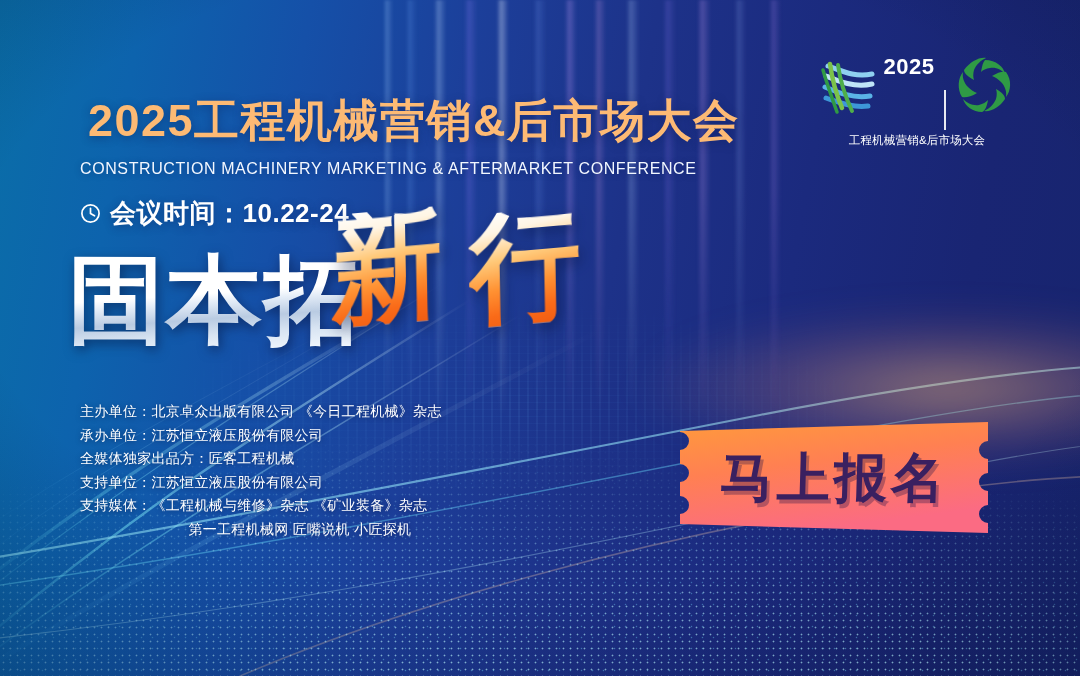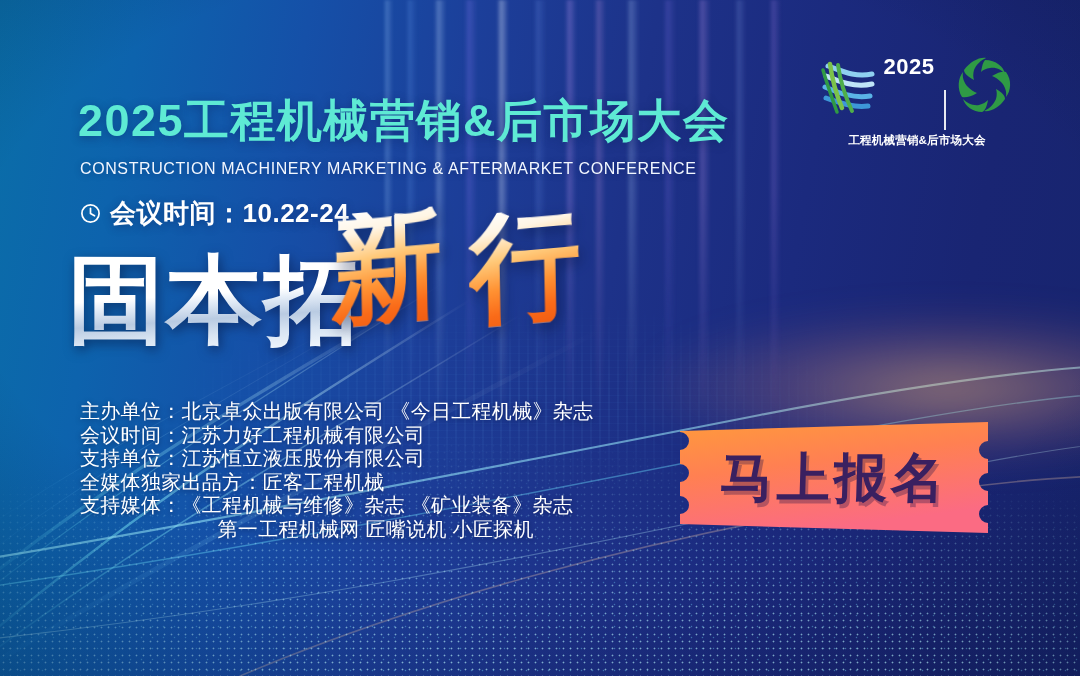--- a/index.html
+++ b/index.html
@@ -151,34 +151,34 @@
     width: 2px;
     height: 40px;
     background: rgba(255,255,255,.9);
     margin: 0 4px;
     align-self: flex-end;
   }
   .logo-ring { width: 58px; height: 60px; }
   .logo-caption {
     color: #ffffff;
     font-size: 11.5px;
-    font-weight: 700;
+    font-weight: 400;
     letter-spacing: .2px;
     white-space: nowrap;
     margin-top: 3px;
   }
 
   
   .title-zh {
     position: absolute;
-    left: 78px;
+    left: 88px;
     top: 98px;
     font-size: 45px;
     font-weight: 700;
-    color: #5eead4;
+    color: #fdba74;
     letter-spacing: 1.5px;
     line-height: 1;
     white-space: nowrap;
     text-shadow: 0 2px 10px rgba(10,30,90,.45);
   }
   .title-en {
     position: absolute;
     left: 80px;
     top: 160px;
     font-size: 16px;
@@ -265,21 +265,21 @@
     position: relative;
     z-index: 3;
   }
 
   
   .credits {
     position: absolute;
     left: 80px;
     top: 400px;
     color: #ffffff;
-    font-size: 20px;
+    font-size: 14px;
     line-height: 23.5px;
     letter-spacing: .3px;
     text-shadow: 0 1px 5px rgba(6,22,66,.6);
     white-space: nowrap;
   }
   .credits .indent { padding-left: 78px; text-align: center; }
 
   
   .cta {
     position: absolute;
@@ -402,23 +402,23 @@
         <span class="ch-brush">新</span>
       </span>
       <span class="slogan-gap"></span>
       <span class="slogan-group">
         <span class="ch-brush">行</span>
       </span>
     </div>
 
     <div class="credits">
       <div>主办单位：北京卓众出版有限公司 《今日工程机械》杂志</div>
-      <div>会议时间：江苏力好工程机械有限公司</div>
+      <div>承办单位：江苏恒立液压股份有限公司</div>
+      <div>全媒体独家出品方：匠客工程机械</div>
       <div>支持单位：江苏恒立液压股份有限公司</div>
-      <div>全媒体独家出品方：匠客工程机械</div>
       <div>支持媒体：《工程机械与维修》杂志 《矿业装备》杂志</div>
       <div class="indent">第一工程机械网 匠嘴说机 小匠探机</div>
     </div>
 
     <div class="cta">
       <svg class="cta-svg" viewBox="0 0 336 117" preserveAspectRatio="none">
         <defs>
           <linearGradient id="ticketG" x1="0" y1="0" x2="0.35" y2="1">
             <stop offset="0%" stop-color="#ff9a3c"></stop>
             <stop offset="45%" stop-color="#ff8052"></stop>

